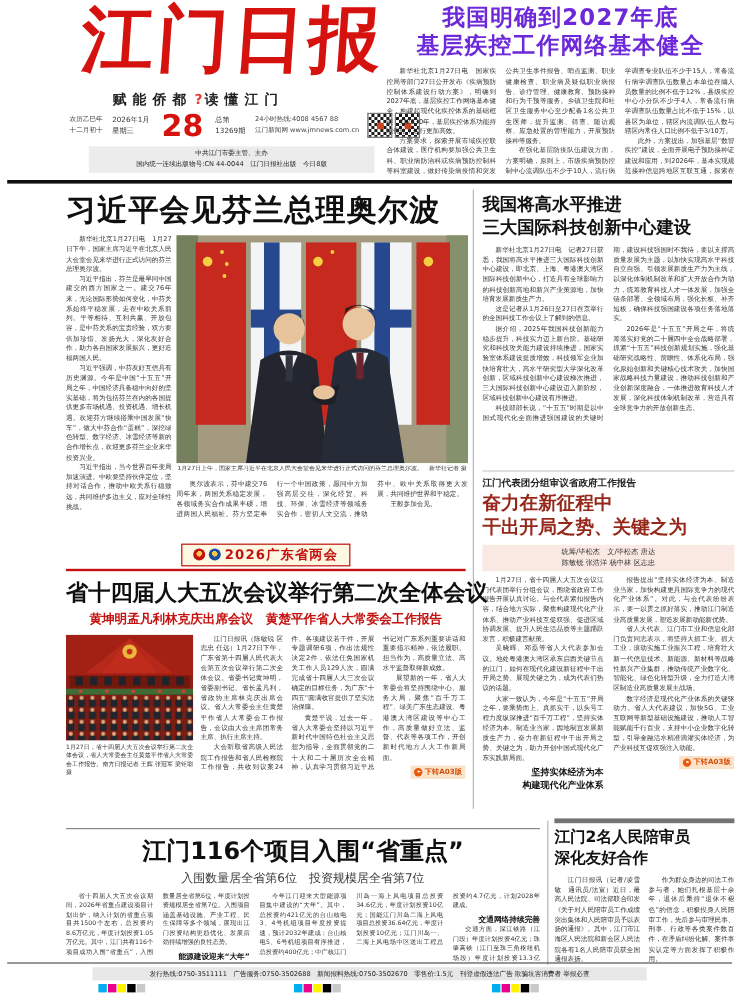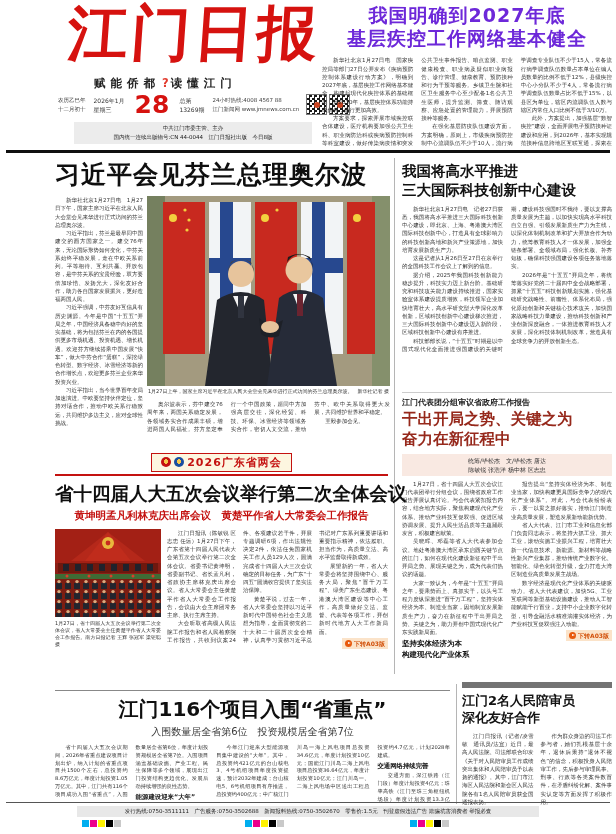--- a/index.html
+++ b/index.html
@@ -29,21 +29,21 @@
   .blackrule { position:absolute; left:6px; top:150px; width:604px; height:3px; background:#101010; }
 
   
   .cdc { position:absolute; left:322px; top:4px; width:290px; }
   .cdc-title { text-align:center; color:#6d28d9; font-weight:bold; font-size:19px; line-height:1.22; letter-spacing:1px; }
   .cdc-body { margin-top:6px; height:94px; overflow:hidden; column-count:3; column-gap:8px; }
 
   
   .tiny { font-size:5.5px; line-height:1.5; text-align:justify; color:#333; }
   .tiny p.para { text-indent:2em; }
-  .inline-subhead { font-weight:bold; text-align:left; font-size:6.8px; color:#111;
+  .inline-subhead { font-weight:bold; text-align:right; font-size:6.8px; color:#111;
     margin:3px 0; white-space:pre-line; line-height:1.35; }
   .jump-row { text-align:right; margin-top:2px; break-inside:avoid; }
   .jump-pill { display:inline-flex; align-items:center; gap:2px; background:#fbe3c9; padding:1px 3px; }
   .jump-ico { width:7px; height:7px; border-radius:50%; background:#e8590c; position:relative; display:inline-block; }
   .jump-ico::after { content:""; position:absolute; left:2.6px; top:1.8px; width:0; height:0;
     border-left:3px solid #fff; border-top:1.7px solid transparent; border-bottom:1.7px solid transparent; }
   .jump-txt { color:#d2500a; font-size:6px; font-weight:bold; }
   .caption { font-size:5px; line-height:1.45; color:#333; text-align:justify; }
 
   
@@ -86,21 +86,21 @@
   
   .projects { position:absolute; left:55px; top:690px; width:395px; border-top:1px solid #888; padding-top:5px; }
   .pj-headline { text-align:center; font-size:20px; font-weight:900; color:#0f0f0f; white-space:nowrap; }
   .pj-subhead { text-align:center; font-size:10px; font-weight:normal; color:#3a3a3a; margin-top:2px; white-space:nowrap; }
   .pj-body { margin-top:5px; height:60px; overflow:hidden; column-count:5; column-gap:8px; }
   .pj-body .tinytext, .pj-body p { font-size:5.2px; }
   .pj-body .inline-subhead { font-size:6.4px; margin:2px 0; }
 
   .bdiv { position:absolute; left:456px; top:684px; width:1px; height:120px; background:#b5b5b5; }
 
-  .juror { position:absolute; left:462px; top:682px; width:150px; border-top:6px solid #737373; padding-top:5px; }
+  .juror { position:absolute; left:462px; top:682px; width:150px; border-top:4px solid #737373; padding-top:5px; }
   .ju-title { font-size:13px; font-weight:900; color:#111; line-height:1.3; }
   .ju-body { margin-top:5px; height:86px; overflow:hidden; column-count:2; column-gap:7px; }
 
   
   .footrule { position:absolute; left:6px; top:802px; width:604px; height:1px; background:#555; }
   .footbar { position:absolute; left:77px; top:806px; width:462px; height:11px; background:#e8e8e8;
     display:flex; align-items:center; justify-content:center; font-size:5.5px; color:#222; white-space:nowrap; }
   .cbars { position:absolute; top:820px; display:flex; gap:1px; }
   .cbars .sq { width:7px; height:7px; }
   .sq.c{background:#00aeef}.sq.m{background:#ec008c}.sq.y{background:#fff200}.sq.k{background:#000}.sq.g{background:#c9c9c9}
@@ -226,22 +226,22 @@
         <p class="para">这是记者从1月26日至27日在京举行的全国科技工作会议上了解到的信息。</p>
         <p class="para">据介绍，2025年我国科技创新能力稳步提升，科技实力迈上新台阶。基础研究和科技攻关能力建设持续推进，国家实验室体系建设提质增效，科技领军企业加快培育壮大，高水平研究型大学深化改革创新，区域科技创新中心建设梯次推进，三大国际科技创新中心建设迈入新阶段，区域科技创新中心建设有序推进。</p>
         <p class="para">科技部部长说，“十五五”时期是以中国式现代化全面推进强国建设的关键时期，建设科技强国时不我待，要以支撑高质量发展为主题，以加快实现高水平科技自立自强、引领发展新质生产力为主线，以深化体制机制改革和扩大开放合作为动力，统筹教育科技人才一体发展，加强全链条部署、全领域布局，强化长板、补齐短板，确保科技强国建设各项任务落地落实。</p>
         <p class="para">2026年是“十五五”开局之年，将统筹落实好党的二十届四中全会战略部署，抓紧“十五五”科技创新规划实施，强化基础研究战略性、前瞻性、体系化布局，强化原始创新和关键核心技术攻关，加快国家战略科技力量建设，推动科技创新和产业创新深度融合，一体推进教育科技人才发展，深化科技体制机制改革，营造具有全球竞争力的开放创新生态。</p>
       </div>
   </div>
 
   <div class="fenli">
     <div class="fenli-kicker">江门代表团分组审议省政府工作报告</div>
     <div class="fenli-headline">
+      <div>奋力在新征程中</div>
       <div>干出开局之势、关键之为</div>
-      <div>奋力在新征程中</div>
     </div>
     <div class="fenli-byline">
       <div>统筹/毕松杰　文/毕松杰 唐达</div>
       <div>陈敏锐 张浩洋 杨中林 区志忠</div>
     </div>
     <div class="fenli-body tiny">
         <p class="para">1月27日，省十四届人大五次会议江门代表团举行分组会议，围绕省政府工作报告开展认真讨论。与会代表紧扣报告内容，结合地方实际，聚焦构建现代化产业体系、推动产业科技互促双强、促进区域协调发展、提升人民生活品质等主题踊跃发言，积极建言献策。</p>
         <p class="para">吴晓晖、邓磊等省人大代表参加会议。地处粤港澳大湾区承东启西关键节点的江门，如何在现代化建设新征程中干出开局之势、展现关键之为，成为代表们热议的话题。</p>
         <p class="para">大家一致认为，今年是“十五五”开局之年，要乘势而上、真抓实干，以头号工程力度纵深推进“百千万工程”，坚持实体经济为本、制造业当家，因地制宜发展新质生产力，奋力在新征程中干出开局之势、关键之为，助力开创中国式现代化广东实践新局面。</p>
         <div class="inline-subhead">坚持实体经济为本

